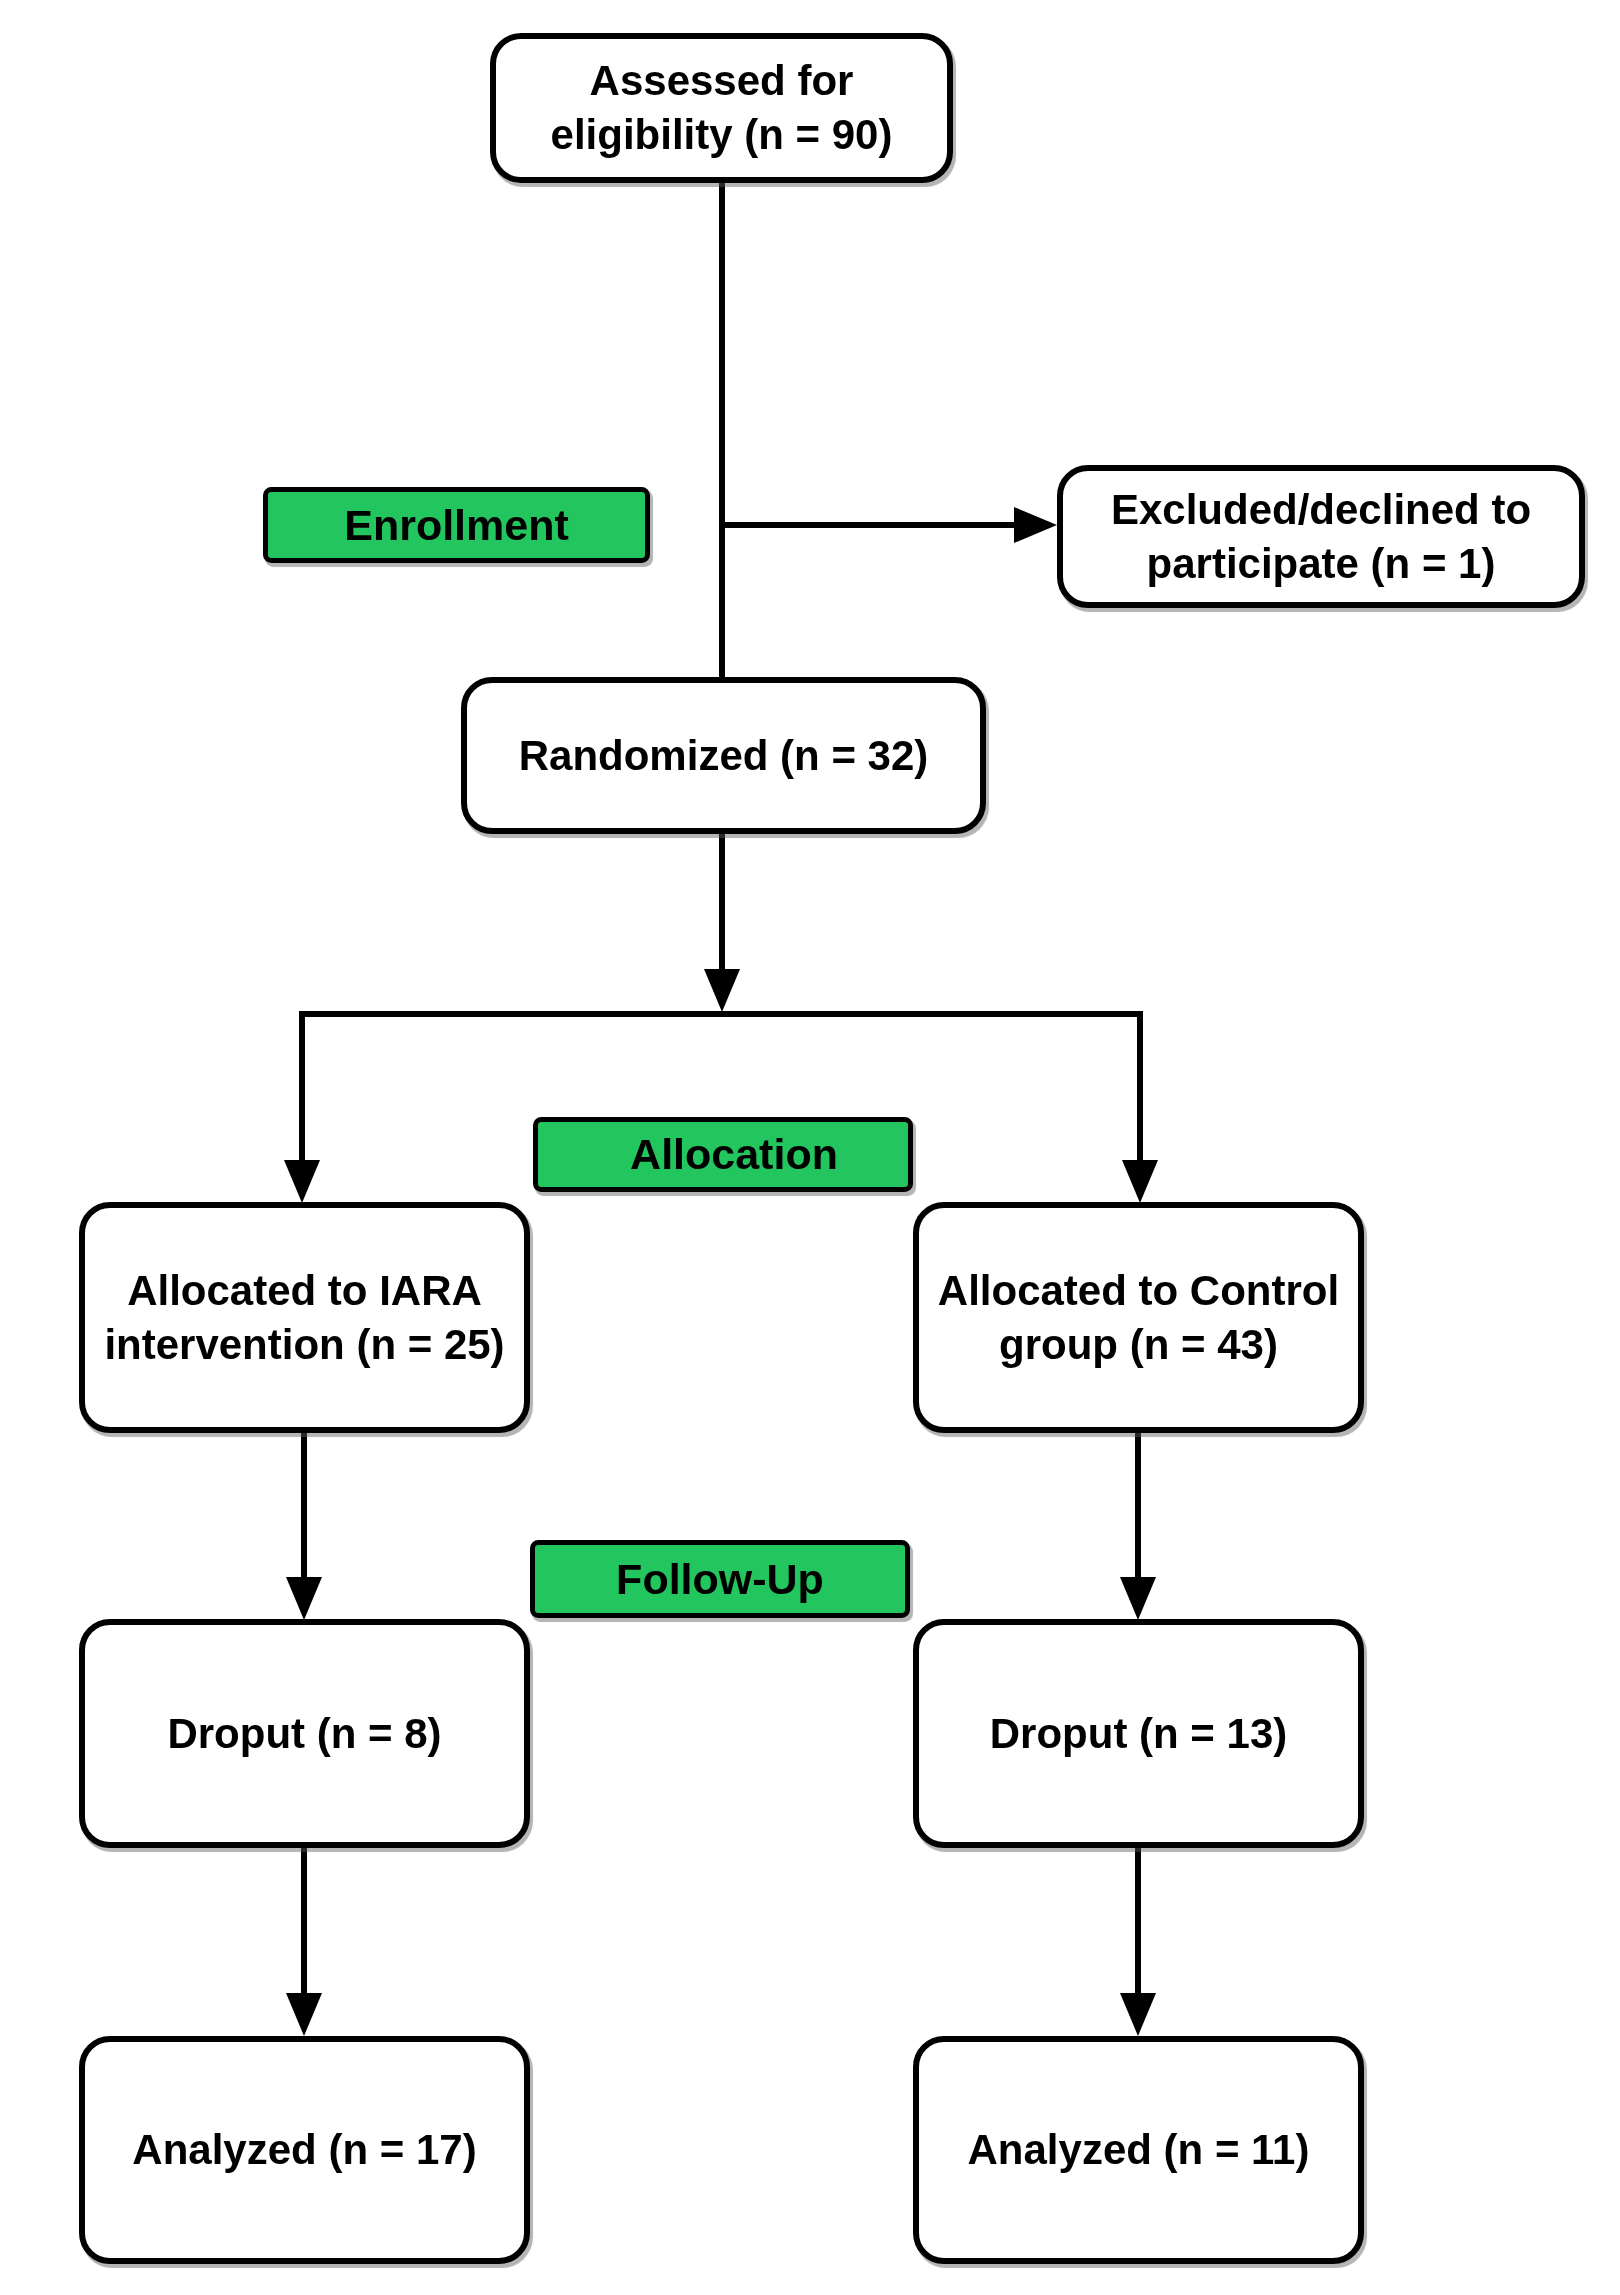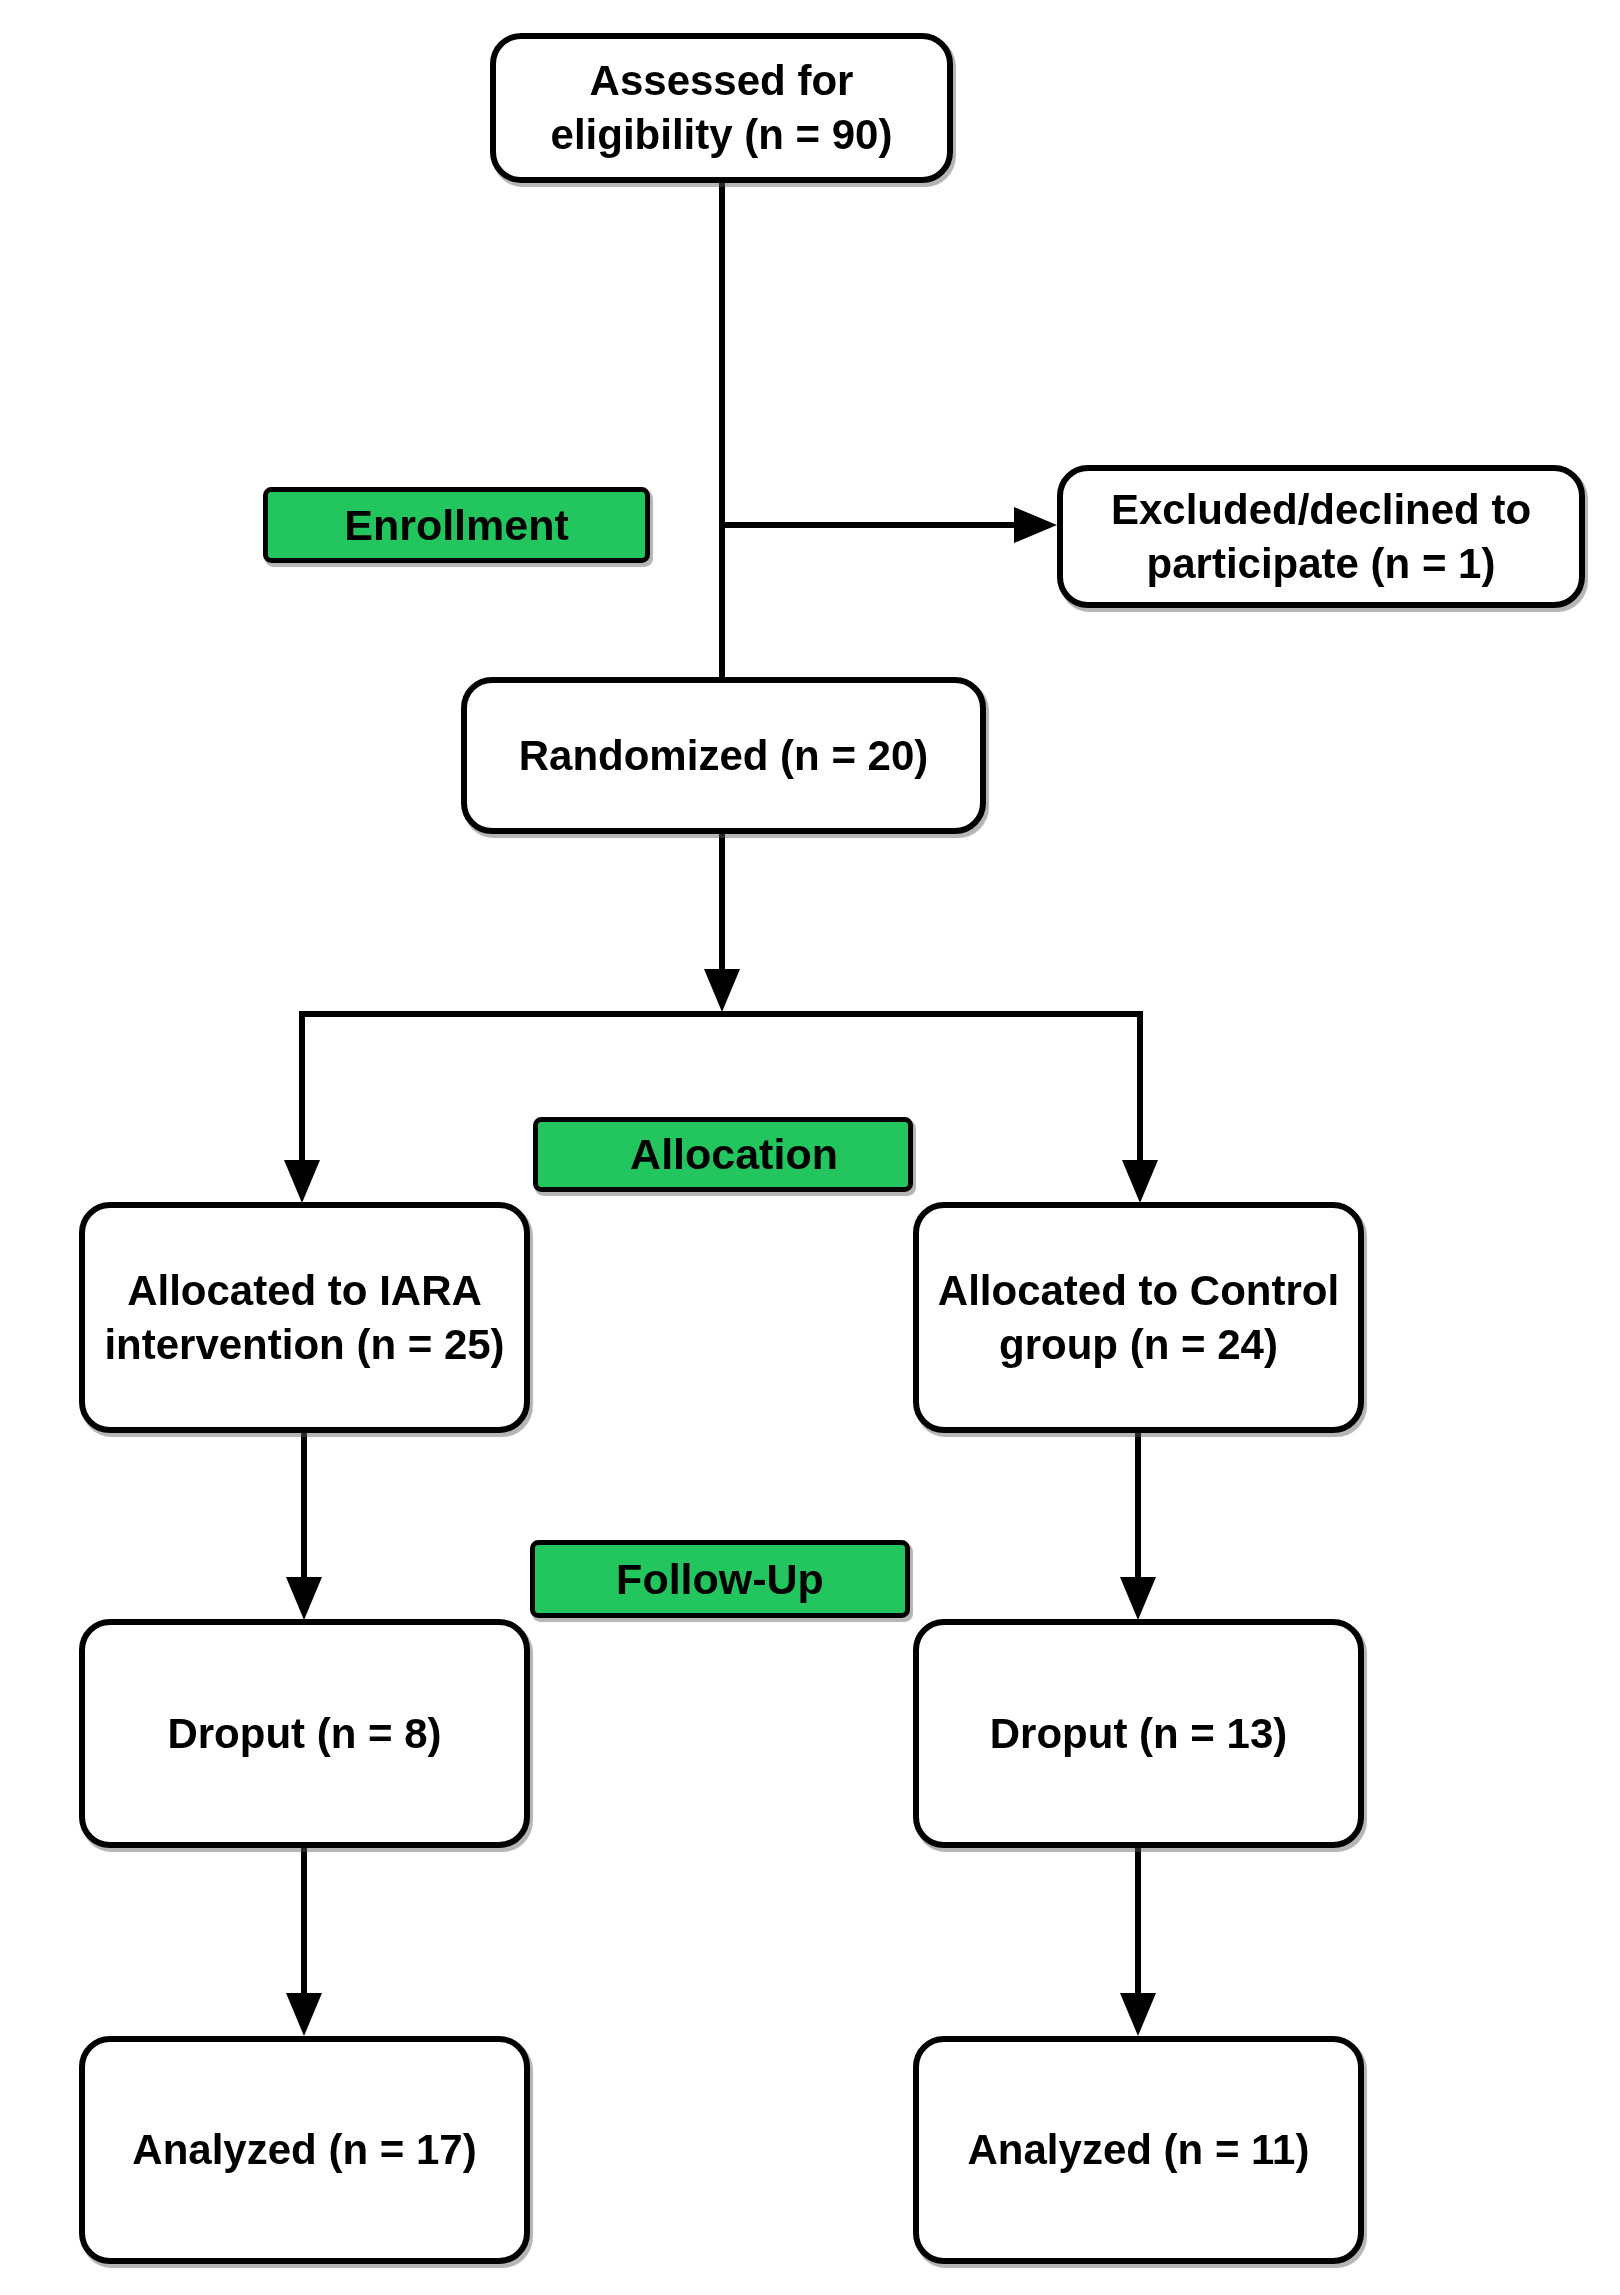--- a/index.html
+++ b/index.html
@@ -123,31 +123,31 @@
     <span class="node-label">Assessed for
 eligibility (n = 90)</span>
   </div>
 
   <div class="node" style="left:1057px; top:465px; width:528px; height:143px;">
     <span class="node-label">Excluded/declined to
 participate (n = 1)</span>
   </div>
 
   <div class="node" style="left:461px; top:677px; width:525px; height:157px;">
-    <span class="node-label">Randomized (n = 20)</span>
+    <span class="node-label">Randomized (n = 32)</span>
   </div>
 
   <div class="node" style="left:79px; top:1202px; width:451px; height:231px;">
     <span class="node-label">Allocated to IARA
 intervention (n = 25)</span>
   </div>
 
   <div class="node" style="left:913px; top:1202px; width:451px; height:231px;">
     <span class="node-label">Allocated to Control
-group (n = 24)</span>
+group (n = 43)</span>
   </div>
 
   <div class="node" style="left:79px; top:1619px; width:451px; height:229px;">
     <span class="node-label">Droput (n = 8)</span>
   </div>
 
   <div class="node" style="left:913px; top:1619px; width:451px; height:229px;">
     <span class="node-label">Droput (n = 13)</span>
   </div>
 

